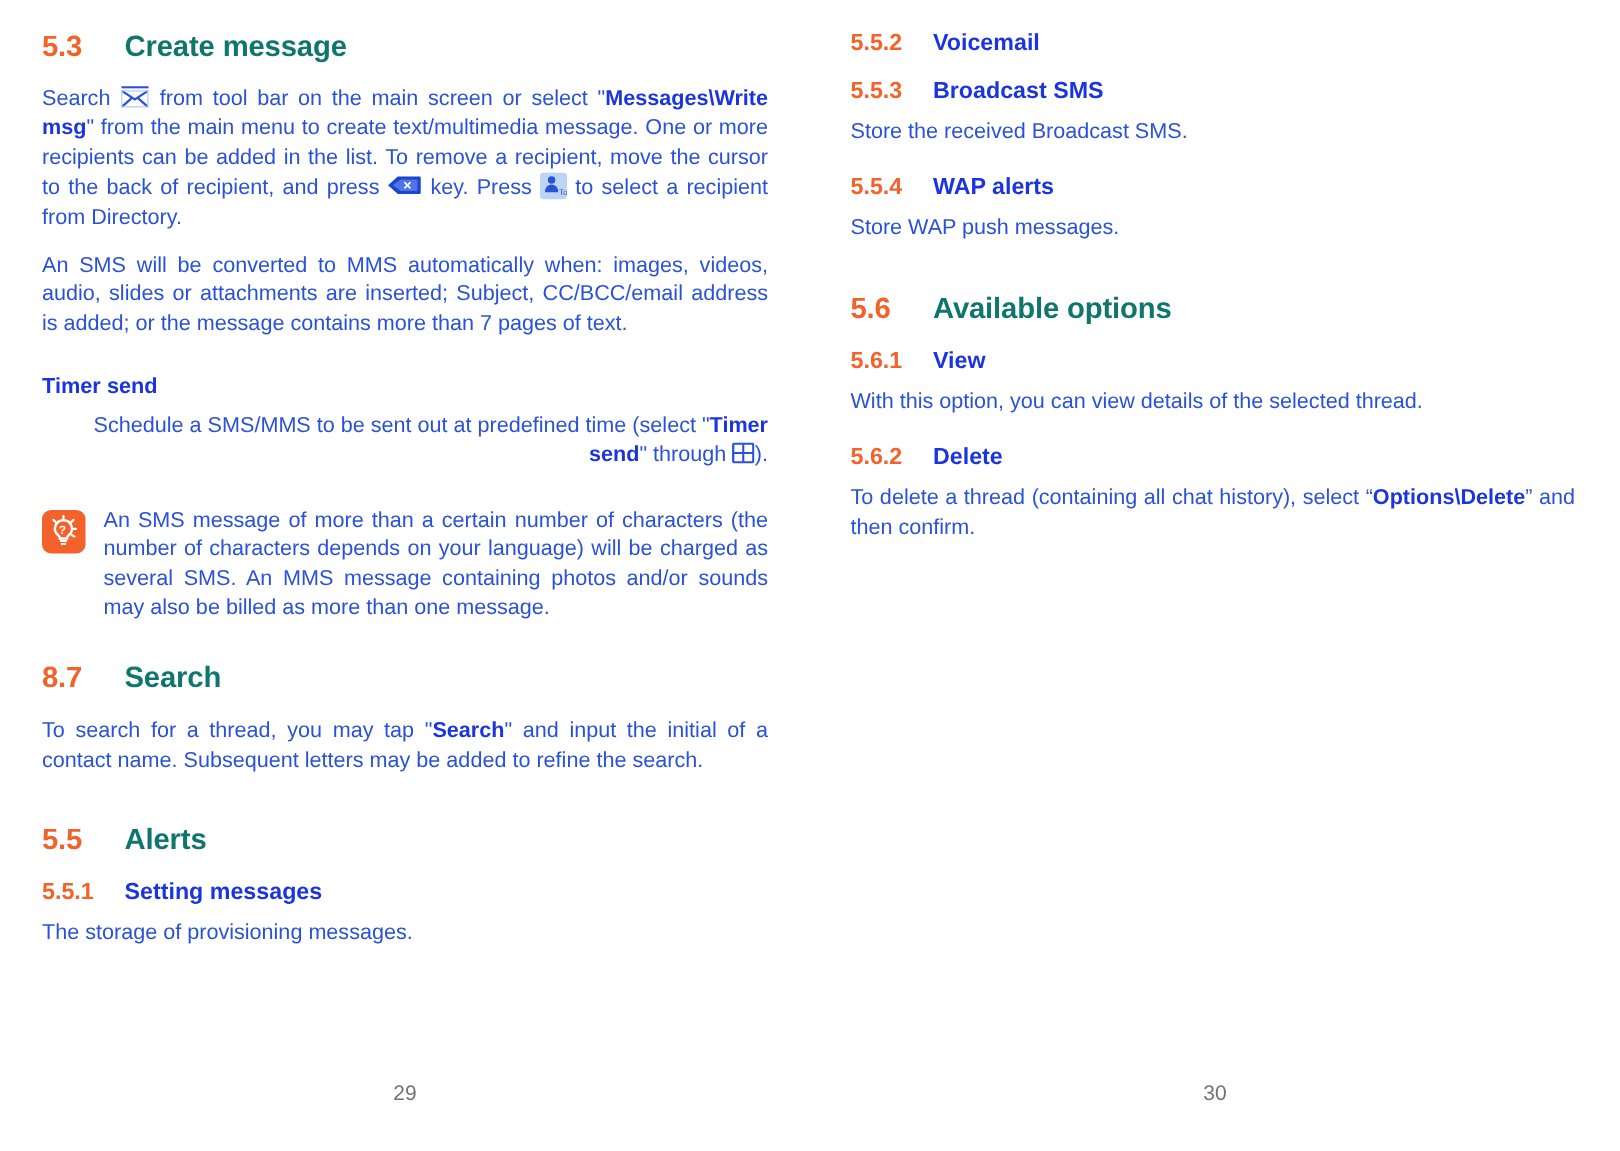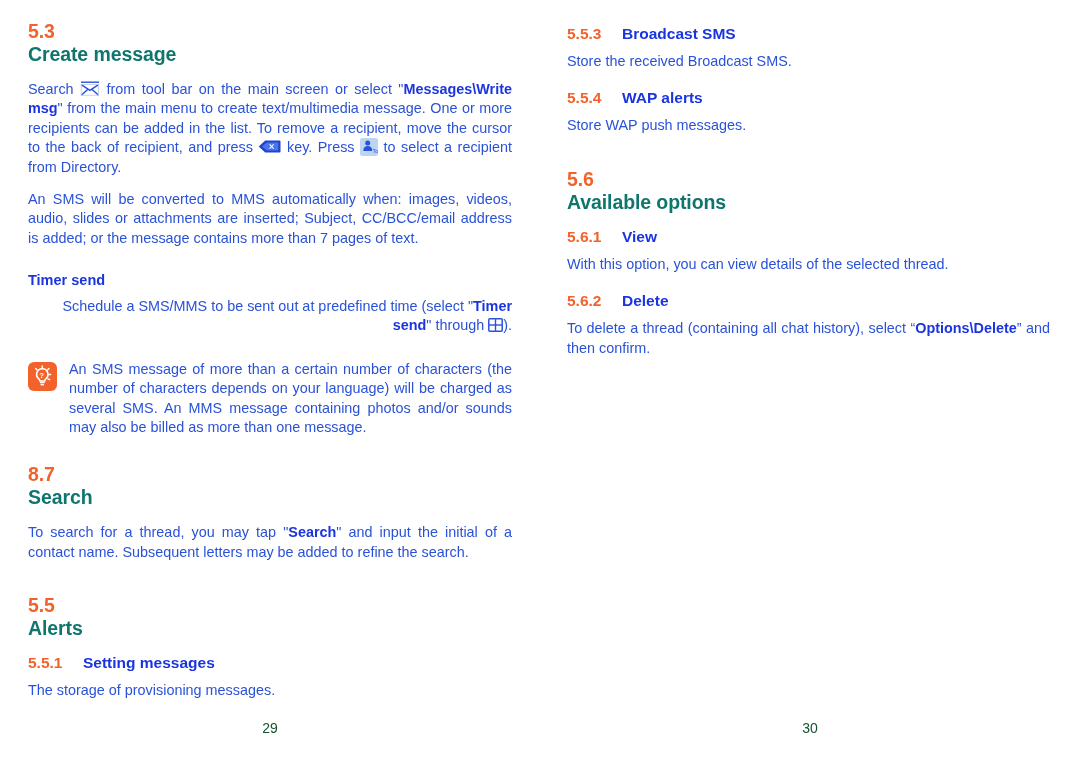--- a/index.html
+++ b/index.html
@@ -30,21 +30,20 @@
   .page-right { padding: 20px 30px 0 27px; }
 
   
   .h2 {
     display: flex;
     align-items: flex-start;
     margin: 0 0 14px 0;
     font-size: 19.5px;
     font-weight: bold;
     letter-spacing: -0.1px;
-    flex-direction: column;
   }
   .h2 .num {
     color: #f2622a;
     width: 55px;
     flex: none;
   }
   .h2 .ttl { color: #0f766e; }
 
   .h3 {
     display: flex;
@@ -137,21 +136,21 @@
     line-height: 1.345;
     color: #2a52d8;
     text-align: justify;
   }
 
   
   .folio {
     position: absolute;
     bottom: 31px;
     font-size: 14px;
-    color: #14532d;
+    color: #737373;
     font-weight: normal;
   }
   .folio-left  { left: 0; right: 0; text-align: center; }
   .folio-right { left: 0; right: 0; text-align: center; }
 </style>
 </head>
 <body>
 
 <div class="page-spread">
 
@@ -233,20 +232,24 @@
       <span class="ttl">Setting messages</span>
     </h3>
 
     <p class="body last">The storage of provisioning messages.</p>
 
     <div class="folio folio-left">29</div>
   </div>
 
   <div class="page page-right">
 
+    <h3 class="h3">
+      <span class="num">5.5.2</span>
+      <span class="ttl">Voicemail</span>
+    </h3>
 
     <div class="sp-xs"></div>
 
     <h3 class="h3">
       <span class="num">5.5.3</span>
       <span class="ttl">Broadcast SMS</span>
     </h3>
     <p class="body">Store the received Broadcast SMS.</p>
 
     <div class="sp-xs"></div>

